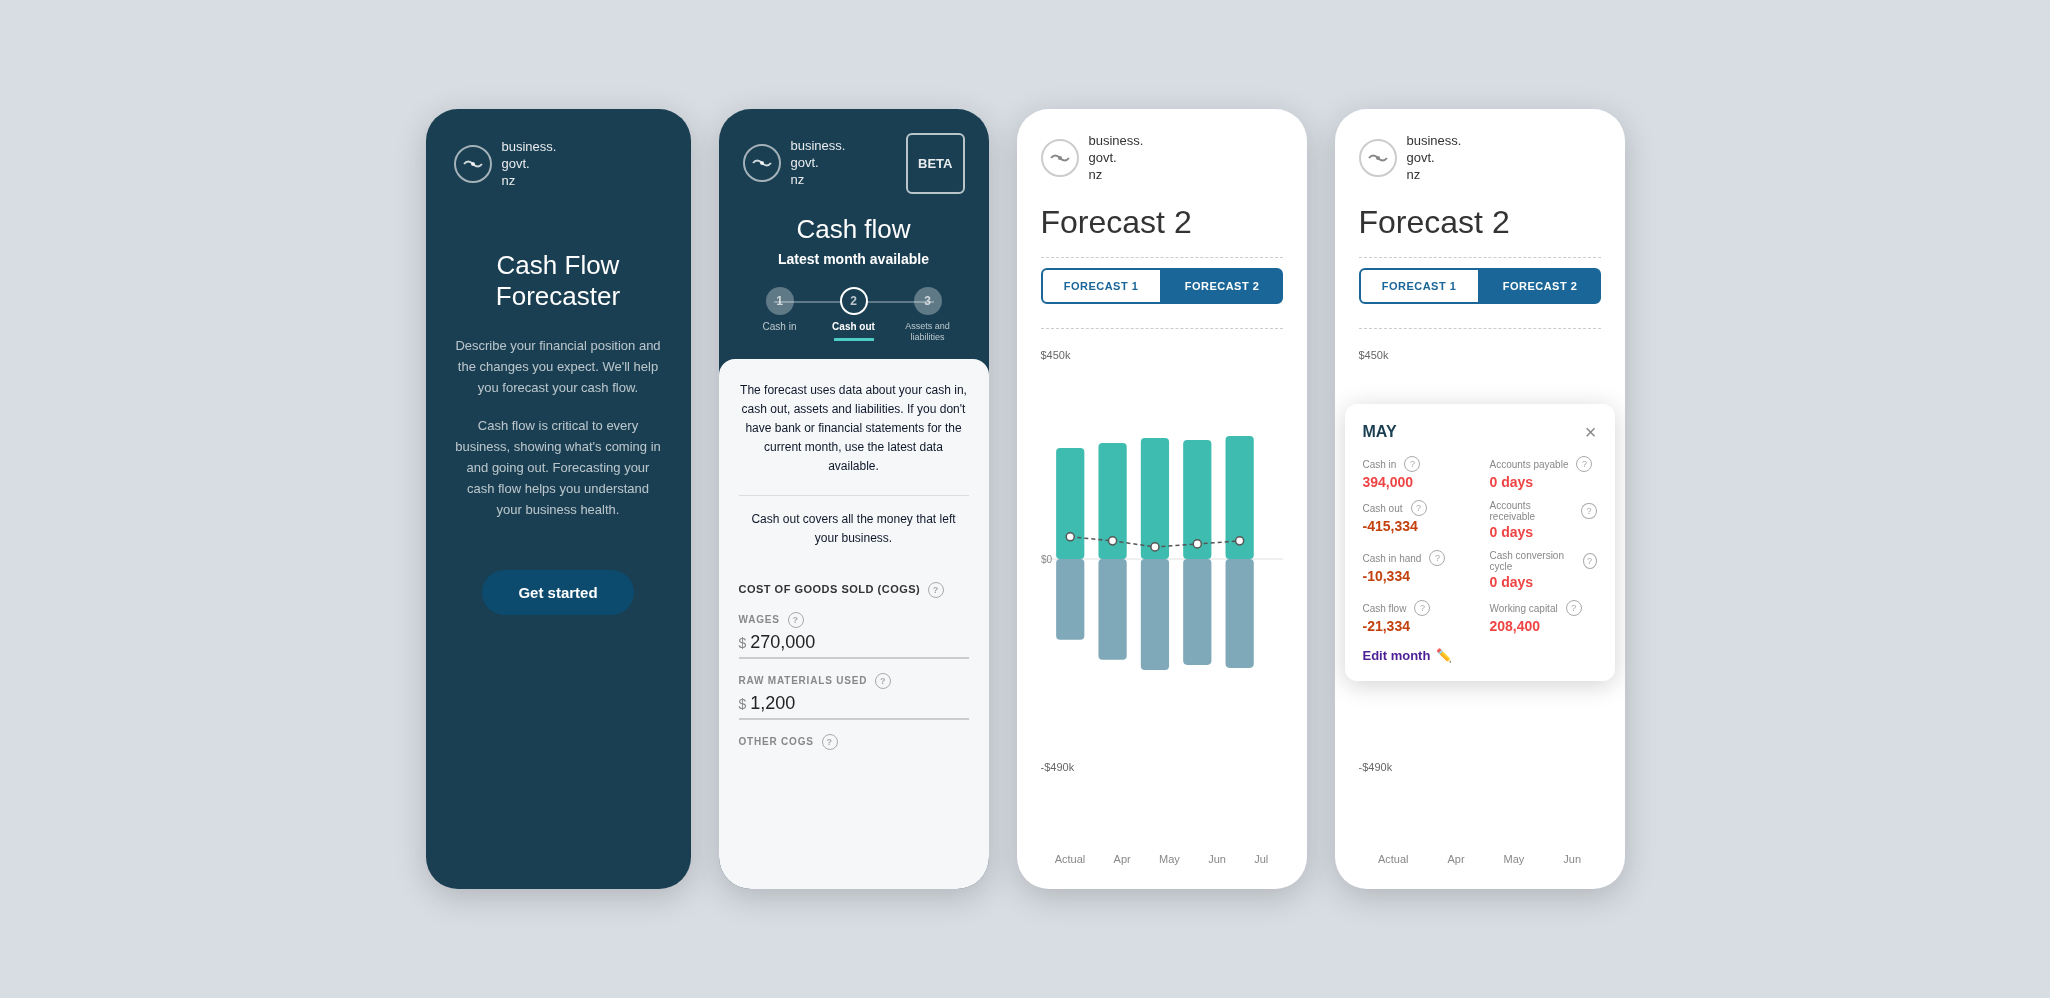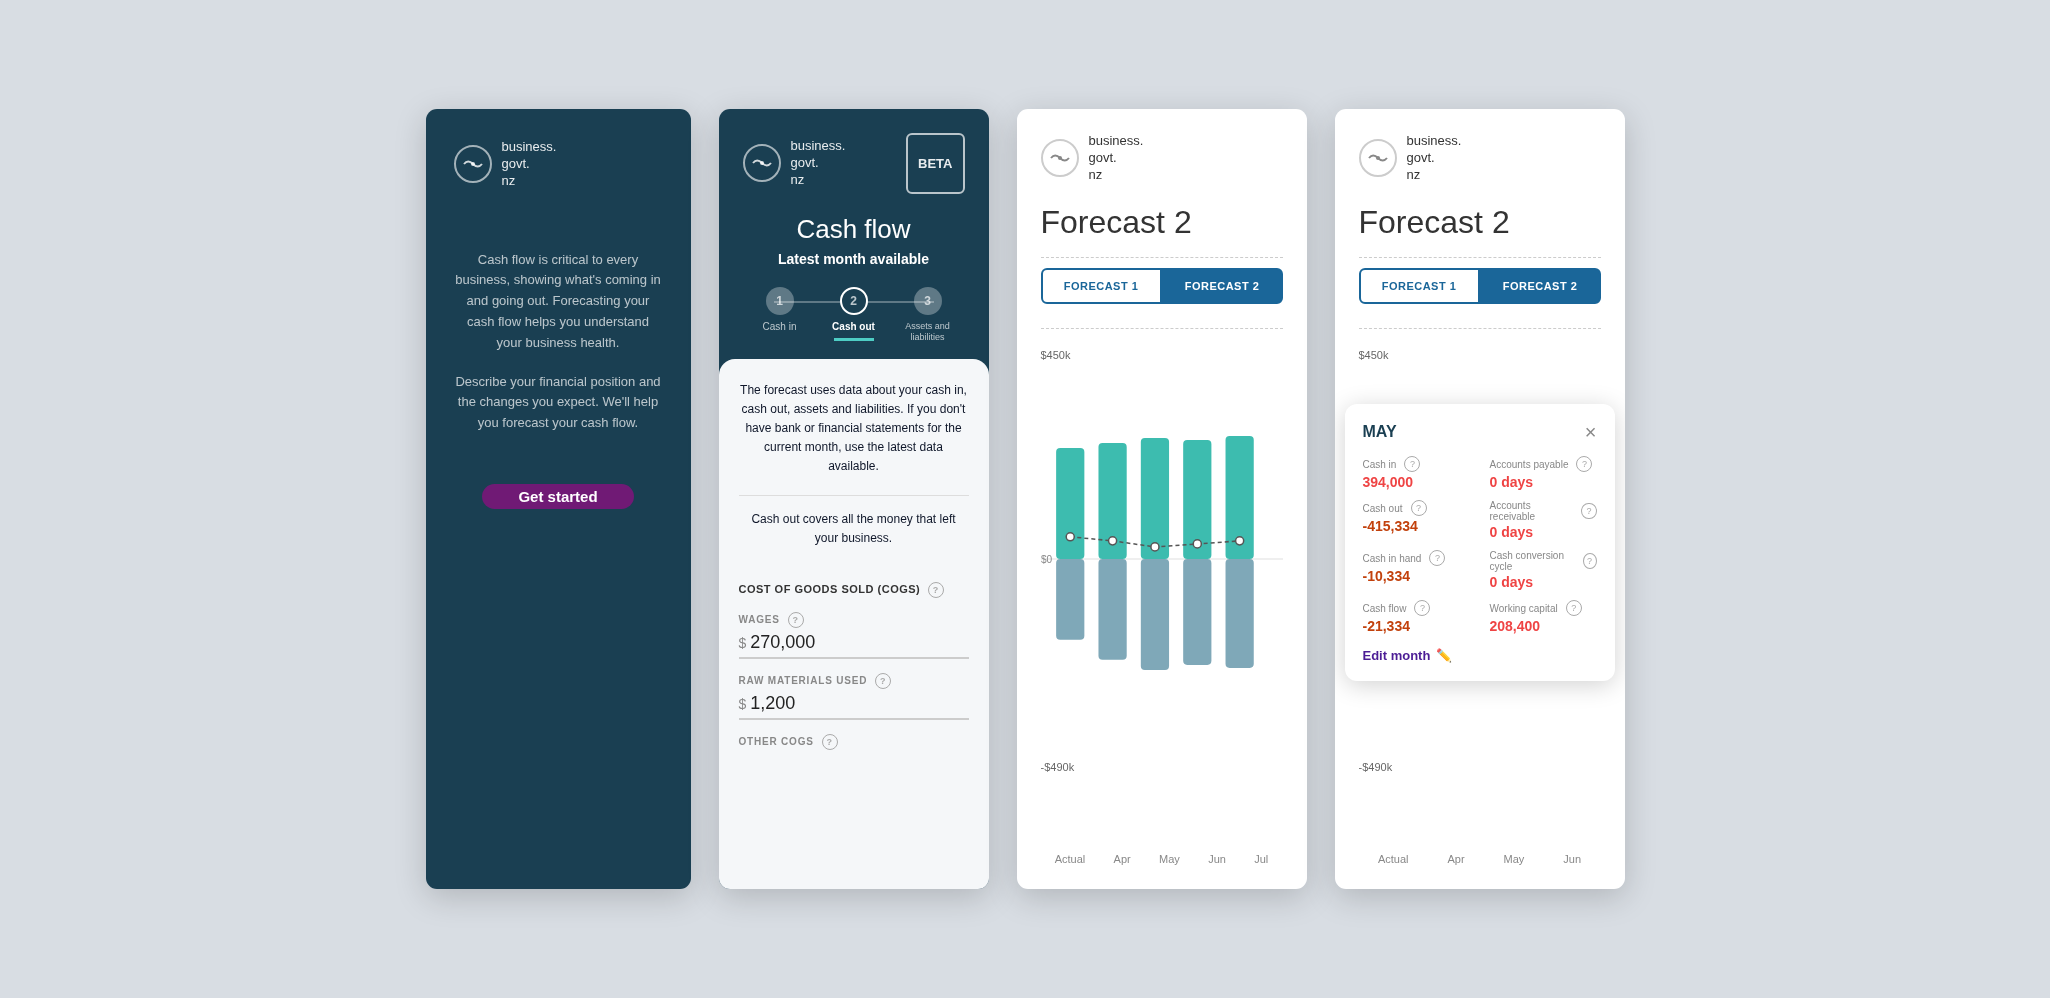--- a/index.html
+++ b/index.html
@@ -14,21 +14,21 @@
     }
     .screens-container {
       display: flex;
       gap: 28px;
       align-items: flex-start;
       justify-content: center;
     }
 
     
     .screen {
-      border-radius: 11px;
+      border-radius: 32px;
       overflow: hidden;
       box-shadow: 0 8px 32px rgba(0,0,0,0.18);
     }
     .screen-1 {
       width: 265px;
       min-height: 780px;
       background: #1a3f52;
       display: flex;
       flex-direction: column;
       padding: 30px 28px 40px;
@@ -72,25 +72,25 @@
       line-height: 1.2;
     }
     .screen-1-desc {
       font-size: 13px;
       color: rgba(255,255,255,0.7);
       line-height: 1.6;
       margin-bottom: 18px;
     }
     .get-started-btn {
       margin-top: 32px;
-      background: #701a75;
+      background: #0c4a6e;
       color: white;
       border: none;
       border-radius: 25px;
-      padding: 4px 36px;
+      padding: 14px 36px;
       font-size: 15px;
       font-weight: 600;
       cursor: pointer;
       text-align: center;
     }
 
     
     .screen-2 {
       width: 270px;
       min-height: 780px;
@@ -447,22 +447,23 @@
         <svg width="22" height="18" viewBox="0 0 22 18" fill="none">
           <path d="M2 9 Q6 4 11 9 Q16 14 20 9" stroke="rgba(255,255,255,0.8)" stroke-width="2" fill="none"></path>
           <circle cx="11" cy="9" r="2" fill="rgba(255,255,255,0.8)"></circle>
         </svg>
       </div>
       <div class="logo-text" style="white-space:pre-line">business.
 govt.
 nz</div>
     </div>
     <div class="screen-1-content">
+      <div class="screen-1-title">Cash Flow Forecaster</div>
+      <div class="screen-1-desc">Describe your financial position and the changes you expect. We'll help you forecast your cash flow.</div>
       <div class="screen-1-desc">Cash flow is critical to every business, showing what's coming in and going out. Forecasting your cash flow helps you understand your business health.</div>
-      <div class="screen-1-desc">Describe your financial position and the changes you expect. We'll help you forecast your cash flow.</div>
       <button class="get-started-btn">Get started</button>
     </div>
   </div>
 
   <div class="screen screen-2">
     <div class="screen-2-header">
       <div class="logo-area-2">
         <div class="logo-left">
           <div class="logo-icon">
             <svg width="22" height="18" viewBox="0 0 22 18" fill="none">

